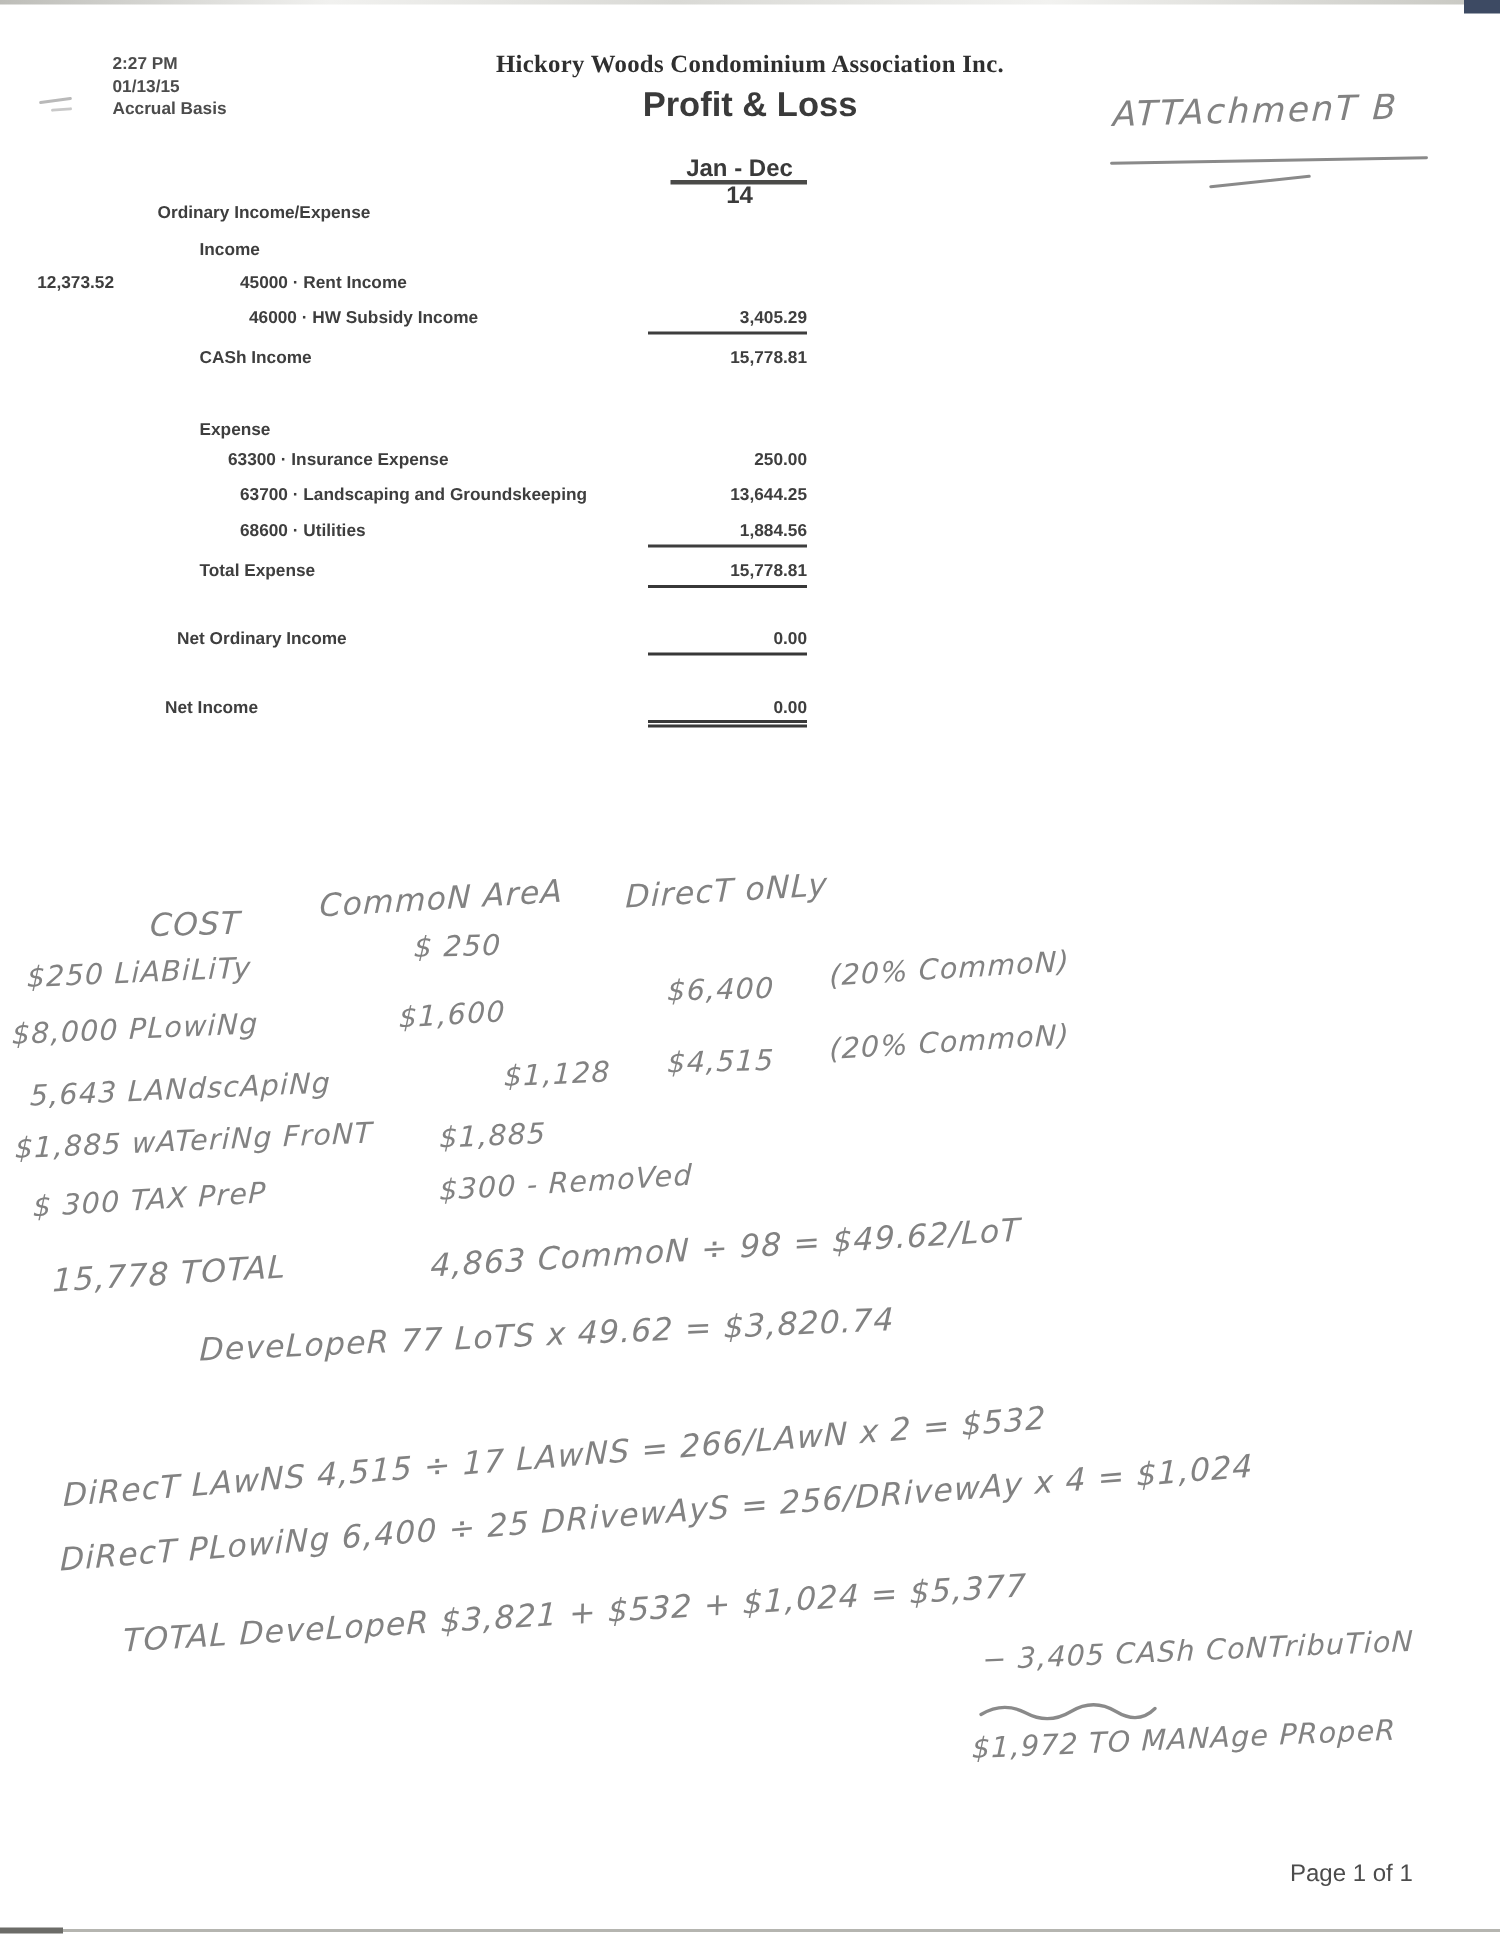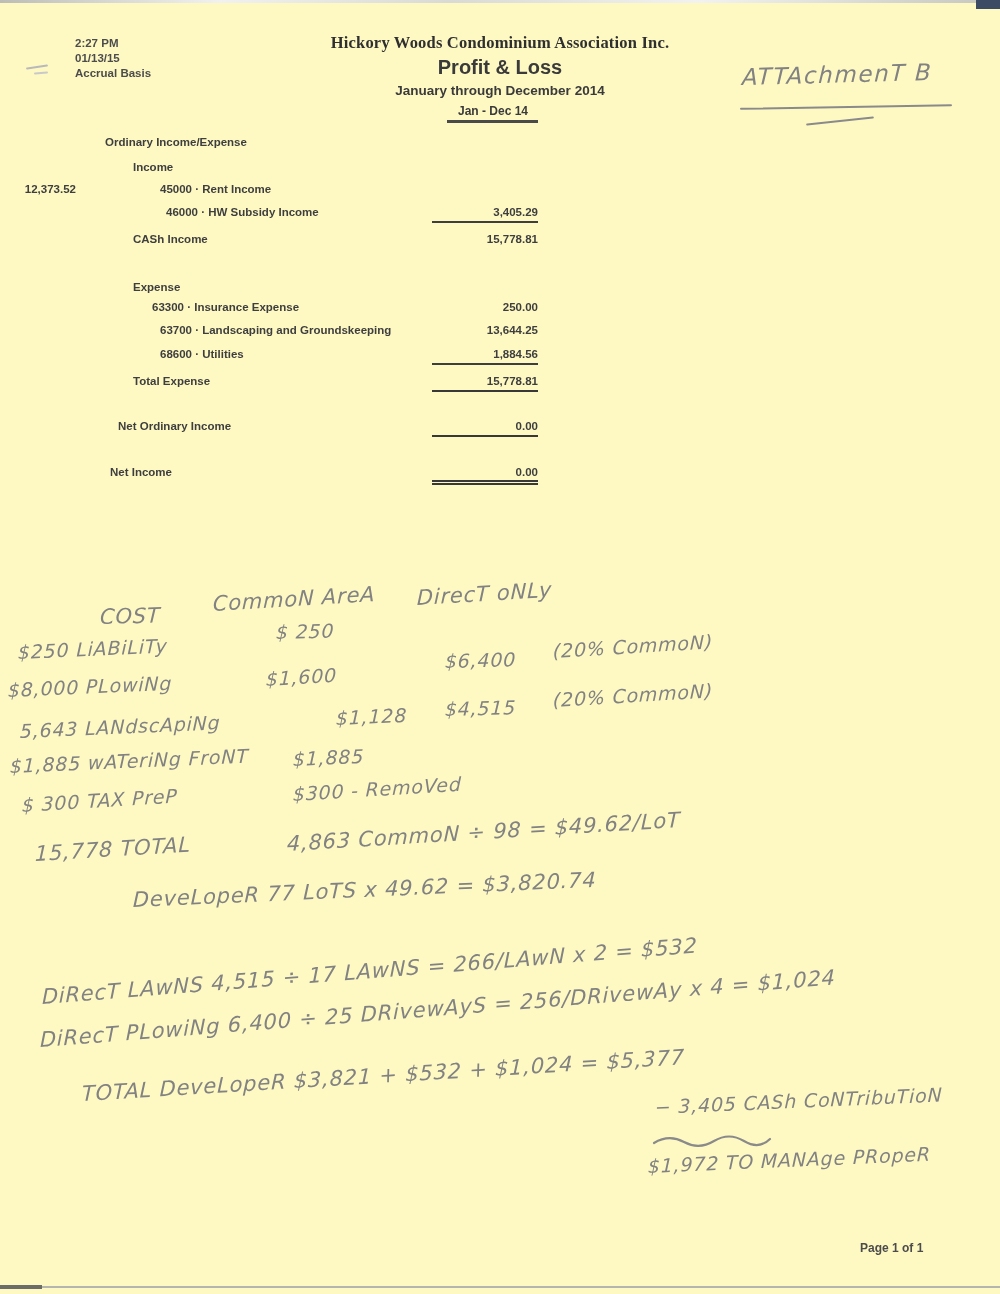--- a/index.html
+++ b/index.html
@@ -1,53 +1,53 @@
 <!DOCTYPE html>
 <html><head>
 <meta charset="utf-8">
 <style>
   * { margin:0; padding:0; box-sizing:border-box; }
   body { background:#e9e9e7; font-family:"Liberation Sans", sans-serif; }
   .page {
     position:relative; width:1000px; height:1294px; margin:0 auto;
-    background:#fef9c3; overflow:hidden;
+    background:#ffffff; overflow:hidden;
   }
   
   .scan-top {
     position:absolute; left:0; top:0; width:100%; height:3px;
     background:linear-gradient(90deg,#bdbdb8 0%,#f1f1ef 22%,#d9d9d5 45%,#f2f2f0 70%,#c6c6c0 100%);
   }
   .scan-corner { position:absolute; right:0; top:0; width:24px; height:9px; background:#3d4a63; }
   .scan-bottom { position:absolute; left:0; top:1286px; width:100%; height:2px; background:#b5b5b0; }
   .scan-bottom-tip { position:absolute; left:0; top:1285px; width:42px; height:4px; background:#6c6c68; }
   .pencil-tick { position:absolute; left:26px; top:66px; width:22px; height:2px;
     background:#b9b9b9; transform:rotate(-8deg); border-radius:2px; }
   .pencil-tick2 { position:absolute; left:34px; top:72px; width:14px; height:2px;
     background:#c9c9c9; transform:rotate(-4deg); border-radius:2px; }
 
   
   .meta { position:absolute; left:75px; top:36px; color:#4c4c4c; font-weight:bold;
     font-size:11.5px; line-height:15px; }
   .head-center { position:absolute; left:230px; top:33px; width:540px; text-align:center; color:#2f2f2f; }
   .company { font-size:16.5px; font-weight:bold; letter-spacing:0.2px;font-family:Liberation Serif, serif; }
-  .rpt-title { font-size:20px; font-weight:bold; margin-top:3px; color:#3a3a3a; }
+  .rpt-title { font-size:23px; font-weight:bold; margin-top:3px; color:#3a3a3a; }
   .rpt-period { font-size:13.5px; font-weight:bold; margin-top:4px; color:#3a3a3a; }
   .col-head { position:absolute; left:447px; top:104px; width:92px; text-align:center;
-    font-size:12px; font-weight:bold; color:#3a3a3a; }
+    font-size:16px; font-weight:bold; color:#3a3a3a; }
   .col-head-rule { position:absolute; left:447px; top:120px; width:91px; height:3px; background:#4a4a48; }
 
   .pl-row { position:absolute; left:0; width:538px; }
   .pl-label { position:absolute; font-size:11.5px; font-weight:bold; color:#3e3e3e; white-space:nowrap; }
   .pl-value { position:absolute; right:0; width:106px; text-align:right;
     font-size:11.5px; font-weight:bold; color:#3e3e3e; }
   .ul1  { border-bottom:2px solid #3e3e3e; padding-bottom:3px; }
   .ul2  { border-bottom:2.5px solid #383838; padding-bottom:3px; }
   .uldbl{ border-bottom:5px double #383838; padding-bottom:2px; }
 
-  .footer { position:absolute; left:860px; top:1241px; font-size:12px; font-weight:bold; color:#4c4c4c; }
+  .footer { position:absolute; left:860px; top:1241px; font-size:16px; font-weight:normal; color:#4c4c4c; }
 
   
   .hw { position:absolute; white-space:nowrap; color:#828282;
     font-family:cursive, "DejaVu Sans", sans-serif; font-style:italic;
     font-size:19px; letter-spacing:0.8px; transform-origin:left center; }
   .r1 { transform:rotate(-1.5deg) skewX(-4deg); }
   .r2 { transform:rotate(-2.5deg) skewX(-4deg); }
   .r3 { transform:rotate(-3.5deg) skewX(-5deg); }
   .r4 { transform:rotate(-4.5deg) skewX(-5deg); }
   .s21 { font-size:21px; }
@@ -68,21 +68,20 @@
   <div class="pencil-tick2"></div>
 
   <div class="meta">
     <div>2:27 PM</div>
     <div>01/13/15</div>
     <div>Accrual Basis</div>
   </div>
   <div class="head-center">
     <div class="company">Hickory Woods Condominium Association Inc.</div>
     <div class="rpt-title">Profit &amp; Loss</div>
-    <div class="rpt-period">January through December 2014</div>
   </div>
   <div class="col-head">Jan - Dec 14</div>
   <div class="col-head-rule"></div>
 
   <div class="hw s23 r1" style="left:742px; top:64px;">ATTAchmenT B</div>
   <div class="hw-line" style="left:740px; top:106px; width:212px; transform:rotate(-1deg);"></div>
   <div class="hw-line" style="left:806px; top:120px; width:68px; transform:rotate(-6deg);"></div>
 
   <div class="pl-row" style="top:136px;">
     <span class="pl-label" style="left:105px;">Ordinary Income/Expense</span>

